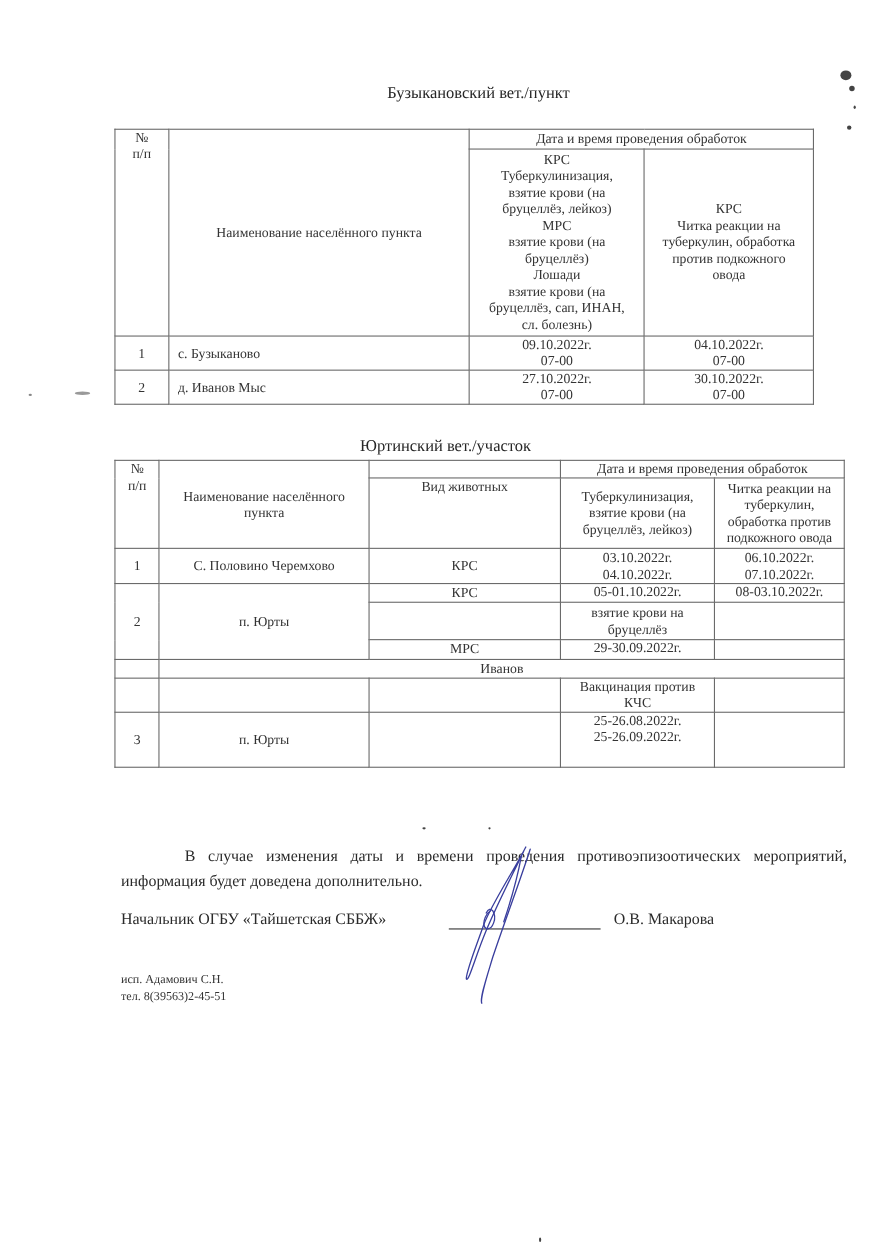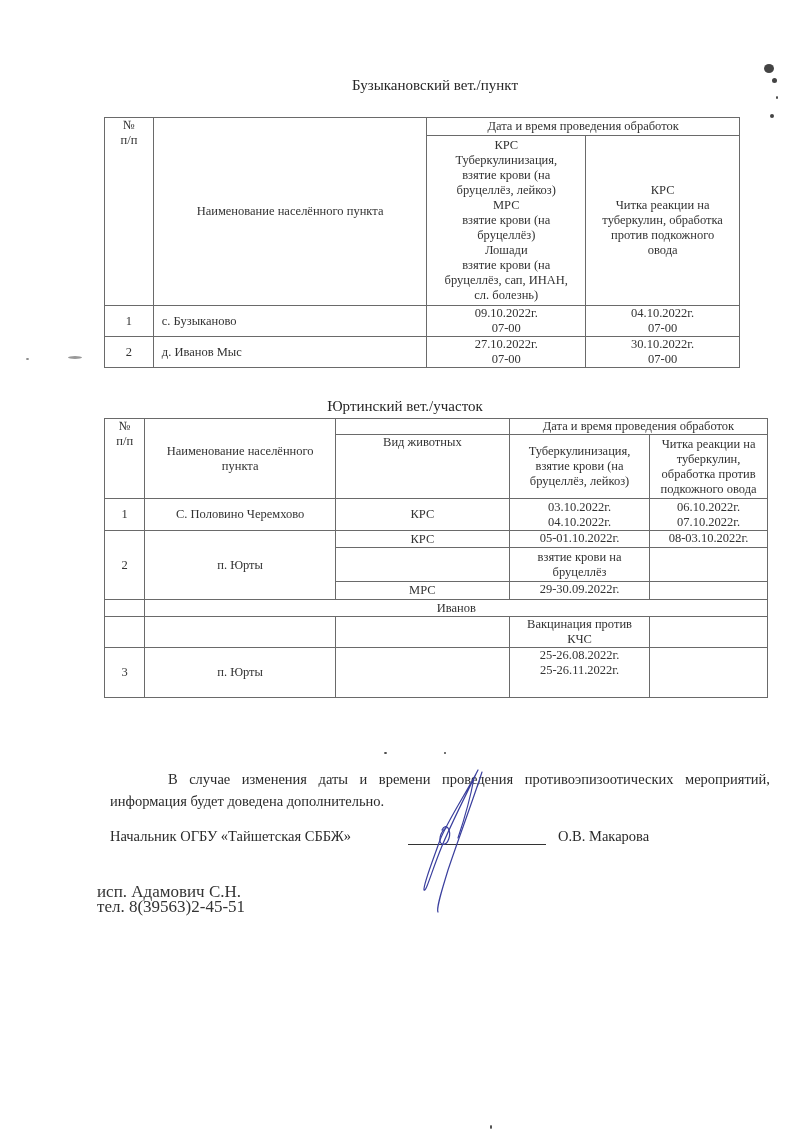--- a/index.html
+++ b/index.html
@@ -29,21 +29,21 @@
   #t2 .c-kind { width: 170px; }
   #t2 .c-d1 { width: 134px; }
   #t2 .c-d2 { width: 112px; }
   #t2 td.top { vertical-align: top; }
   .para { position: absolute; left: 110px; width: 660px; font-size: 14.5px; line-height: 22px; color: #2a2a2a; text-align: justify; }
   #notice { top: 768px; text-indent: 58px; }
   #signer-line { position: absolute; top: 828px; left: 110px; font-size: 14.5px; width: 680px; }
   #signer-line .pos { position: absolute; left: 0; white-space: nowrap; text-align: center; }
   #signer-line .rule { position: absolute; left: 298px; top: 16px; width: 138px; height: 0; border-top: 1px solid #333; }
   #signer-line .name { position: absolute; left: 448px; white-space: nowrap; }
-  #executor { position: absolute; left: 97px; top: 884px; font-size: 17px; line-height: 15px; color: #333; }
+  #executor { position: absolute; left: 110px; top: 884px; font-size: 11px; line-height: 15px; color: #333; }
   #signature { position: absolute; left: 418px; top: 760px; }
   .speck { position: absolute; background: #444; border-radius: 50%; }
 </style>
 </head>
 <body>
 
 <div id="t1-title" class="title">Бузыкановский вет./пункт</div>
 
 <table id="t1">
   <tbody>
@@ -148,21 +148,21 @@
     <td></td>
     <td style="white-space:pre-line">Вакцинация против
 КЧС</td>
     <td></td>
   </tr>
   <tr style="height:50px">
     <td>3</td>
     <td>п. Юрты</td>
     <td></td>
     <td class="top" style="white-space:pre-line">25-26.08.2022г.
-25-26.11.2022г.</td>
+25-26.09.2022г.</td>
     <td></td>
   </tr>
 </tbody>
   </table>
 
 <div id="notice" class="para">В случае изменения даты и времени проведения противоэпизоотических мероприятий, информация будет доведена дополнительно.</div>
 
 <div id="signer-line">
   <span class="pos">Начальник ОГБУ «Тайшетская СББЖ»</span>
   <span class="rule"></span>

